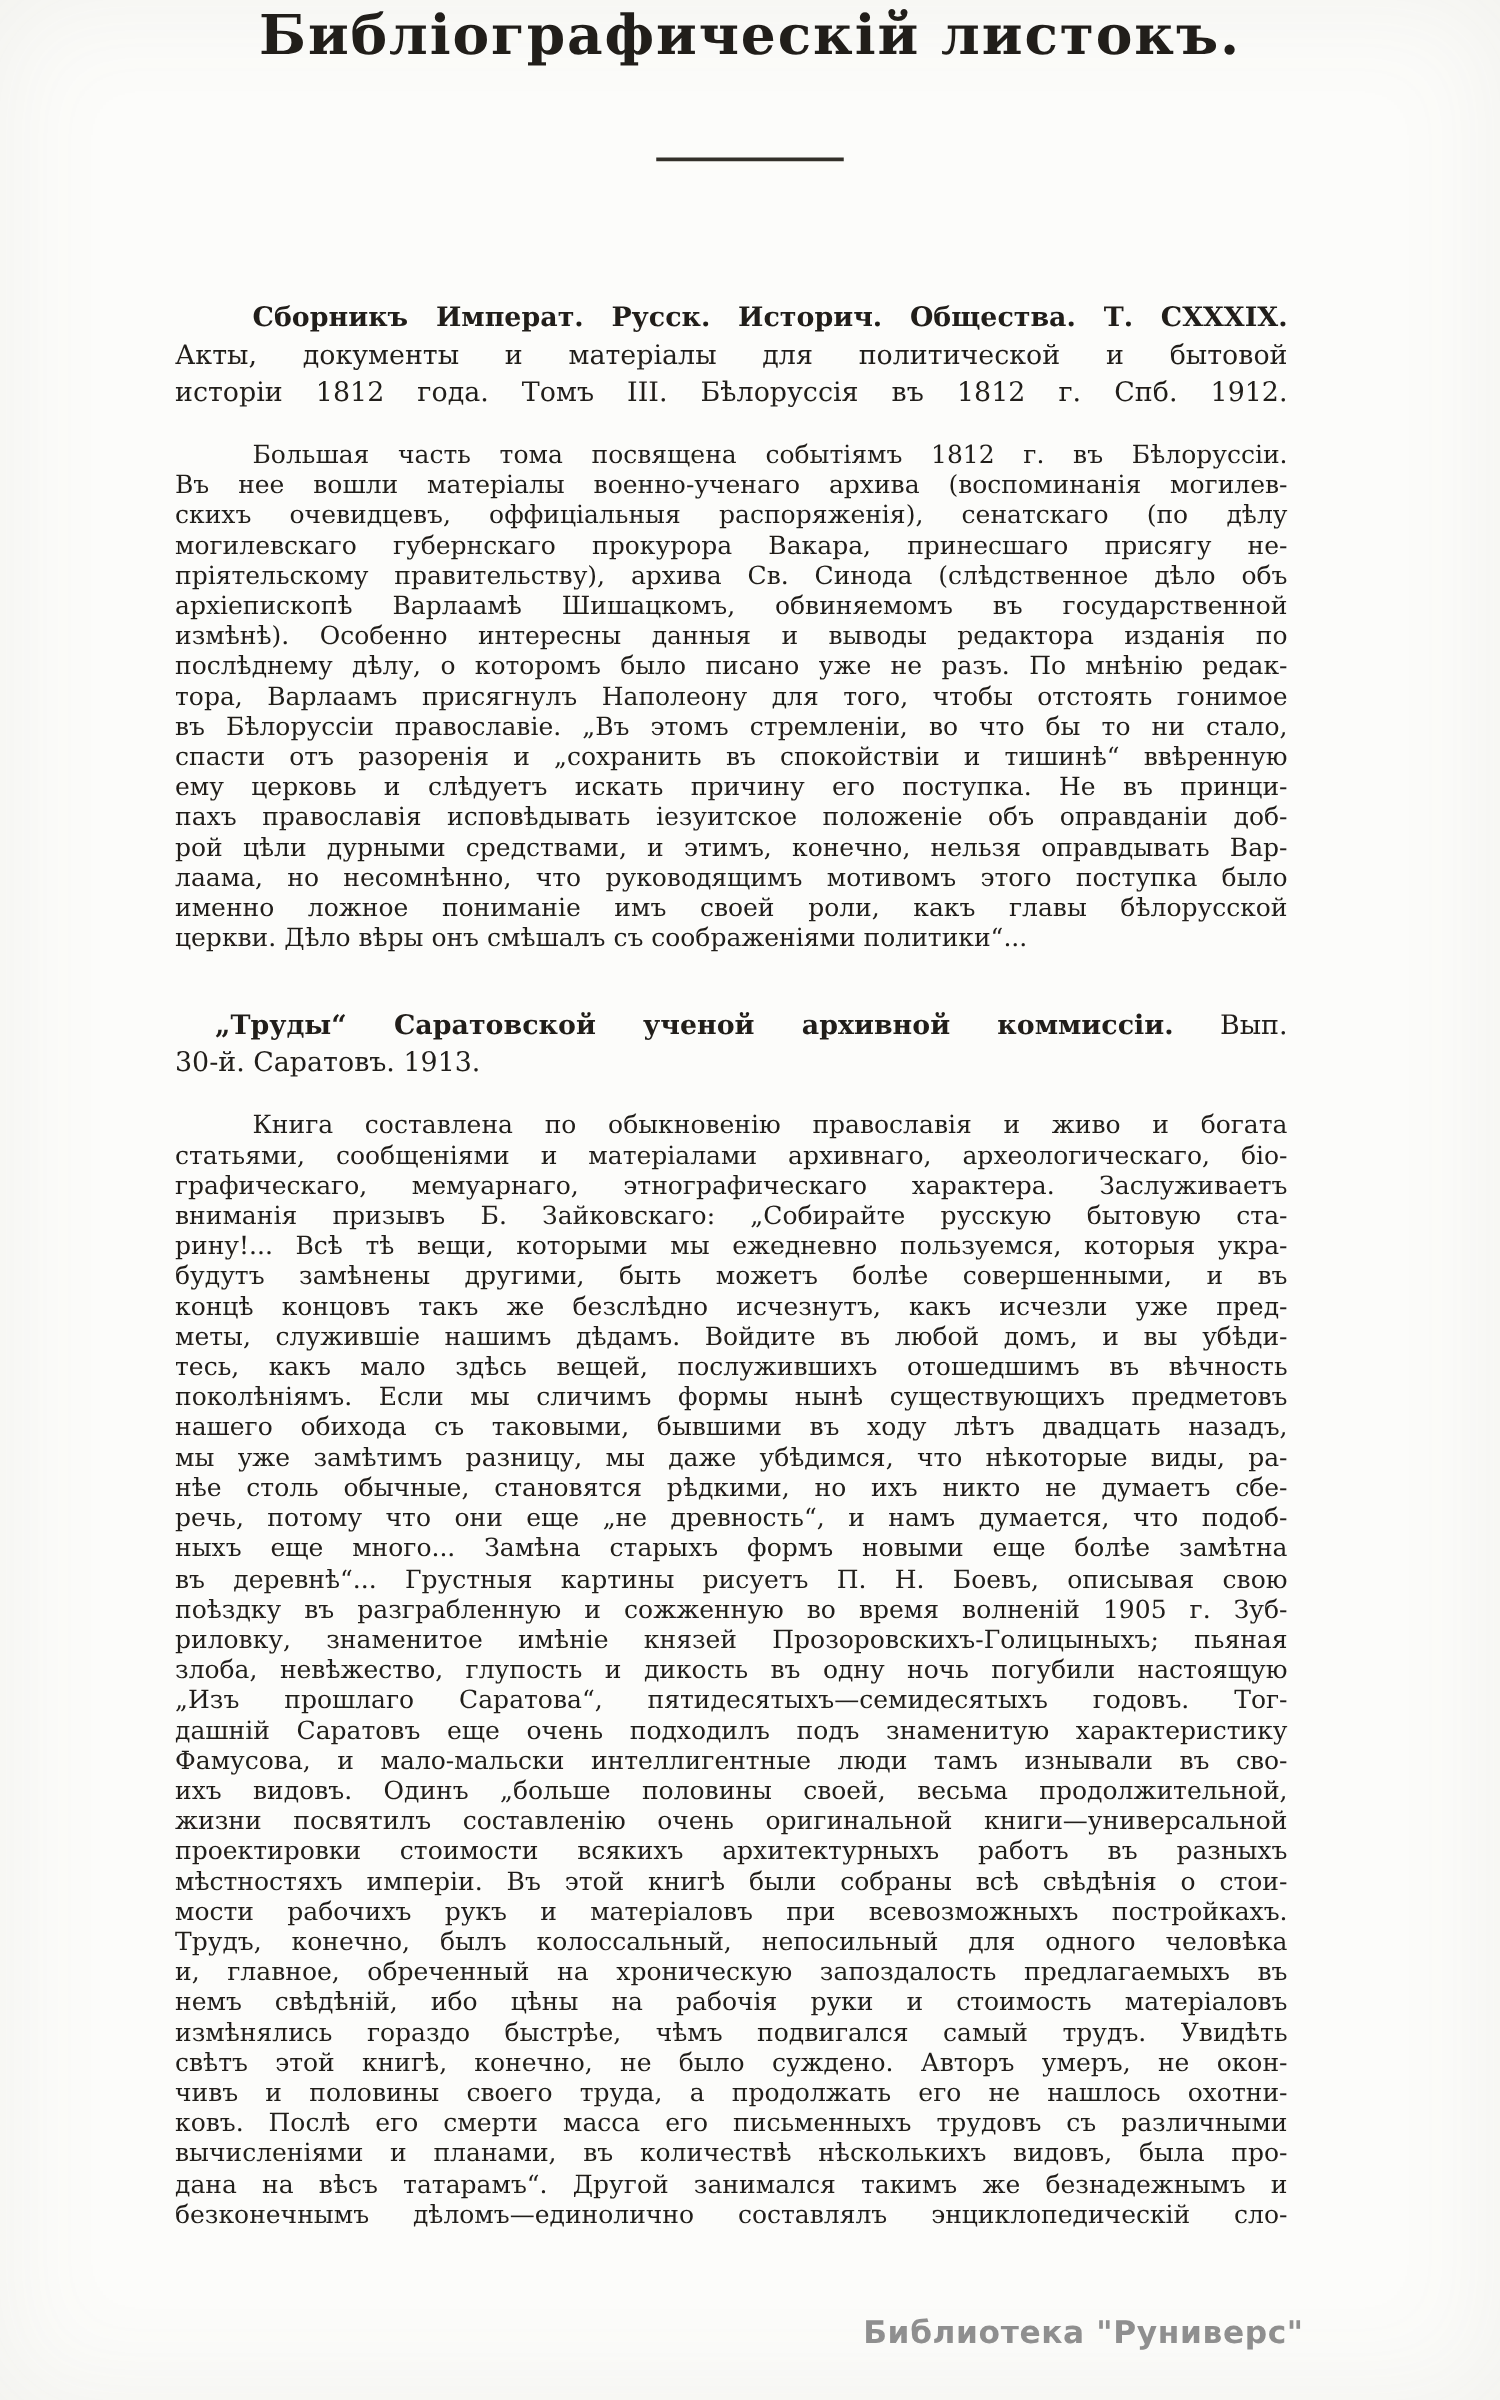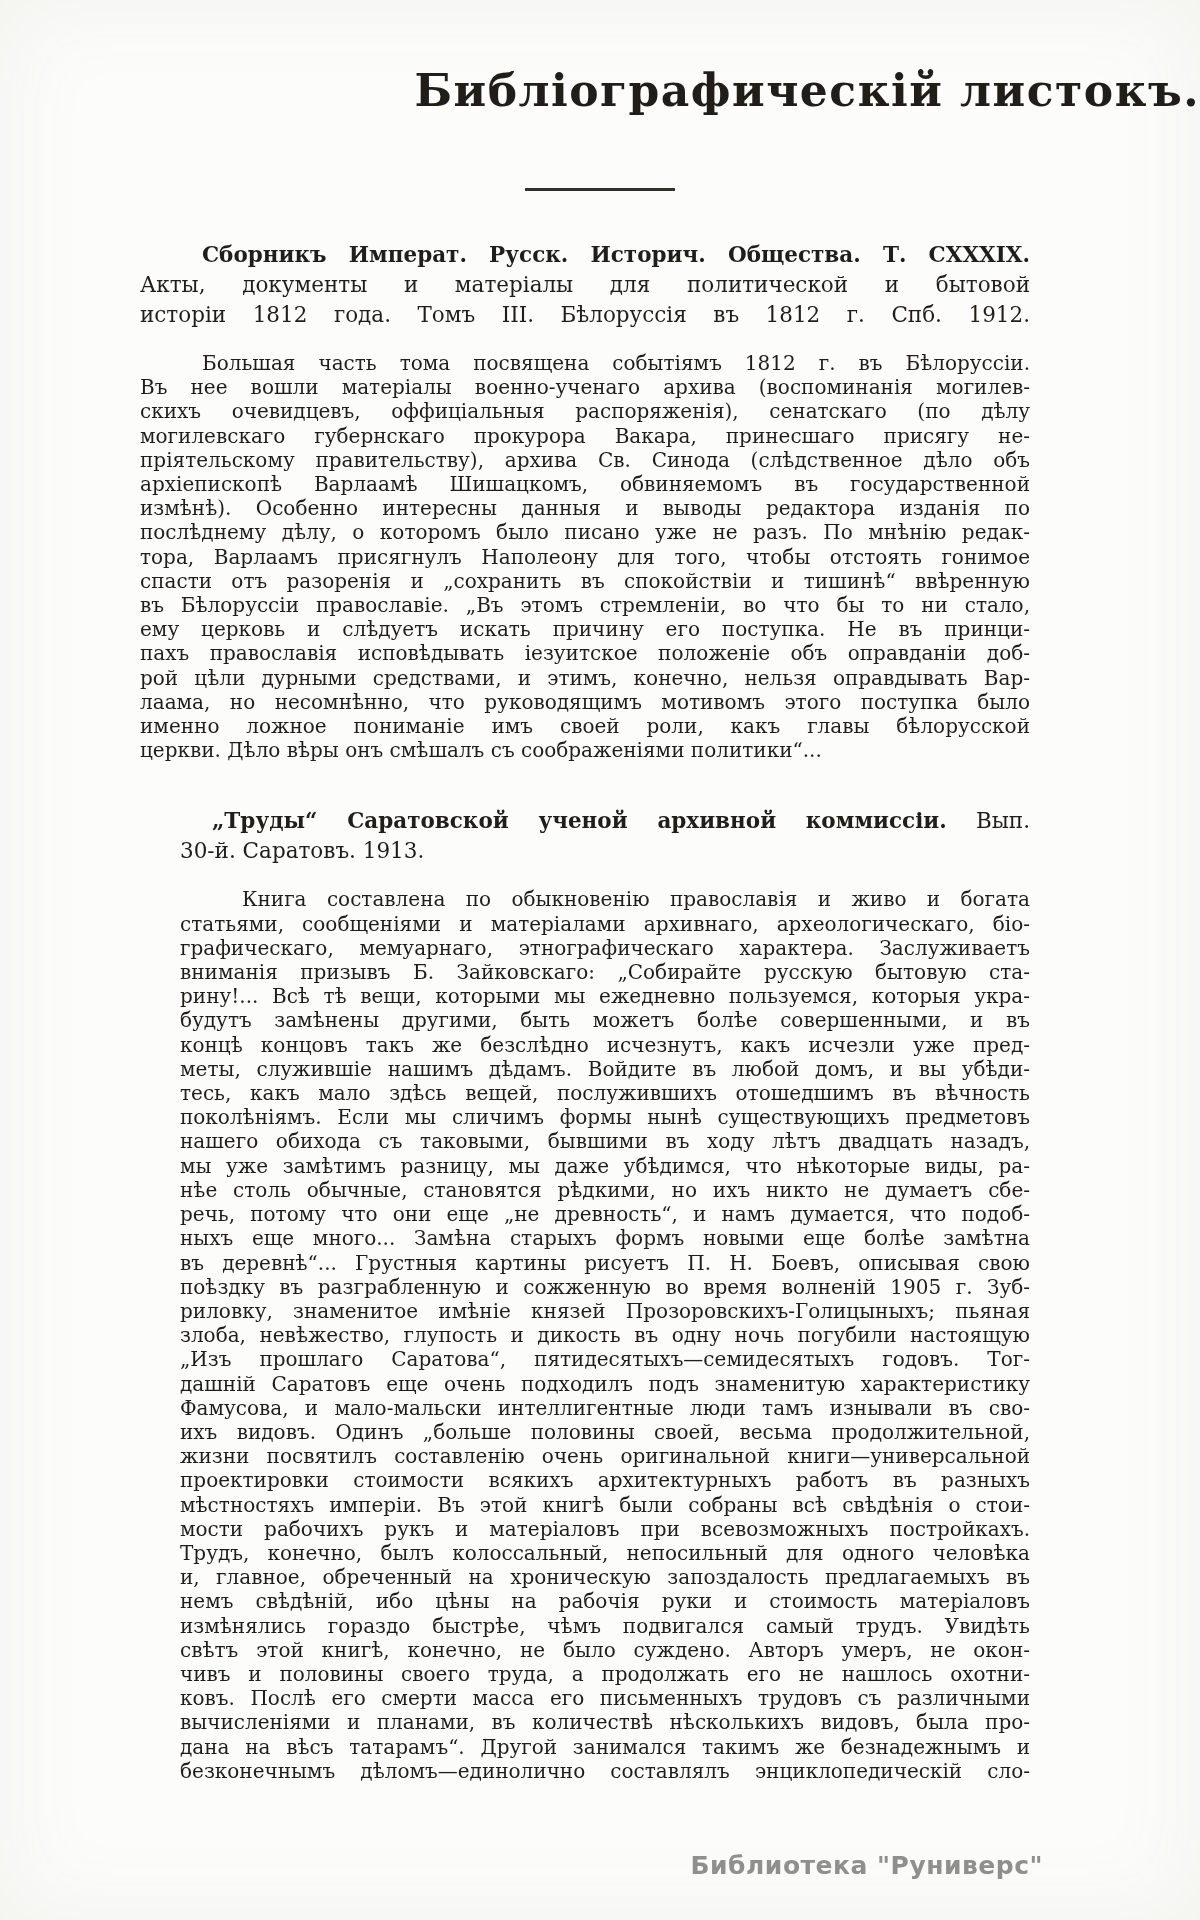--- a/index.html
+++ b/index.html
@@ -9,41 +9,40 @@
     height: 1920px;
     margin: 0 auto;
     background: #fcfcfa;
     font-family: "DejaVu Serif", serif;
     color: #211e1a;
     overflow: hidden;
     box-shadow: inset 0 0 90px rgba(120,110,95,0.08);
   }
   .title {
     margin: 0;
-    padding-top: 62px;
-    text-align: right;
+    text-align: center;
     font-size: 44px;
     line-height: 58px;
     font-weight: bold;
     letter-spacing: 1.5px;
     white-space: nowrap;
   }
   .rule {
     width: 150px;
     height: 0;
     border-top: 3px solid #33302a;
     margin: 68px auto 0 auto;
   }
   .content {
     position: absolute;
     left: 140px;
     top: 240px;
     width: 890px;
   }
-  .entry + .entry { margin-top: 44px; margin-left: 40px; }
+  .entry + .entry { margin-top: 44px; }
   .heading { margin-bottom: 21px; }
   .heading .line { font-size: 21.5px; line-height: 30px; }
   .body .line { font-size: 20px; line-height: 24.2px; }
   .line { text-align: left; }
   .line.just { text-align: justify; text-align-last: justify; }
   .indent { text-indent: 62px; }
   .indent-sm { text-indent: 32px; }
   .bold { font-weight: bold; }
   .watermark {
     position: absolute;
@@ -72,22 +71,22 @@
         <div class="body">
           <div class="line just indent"><span class="">Большая часть тома посвящена событіямъ 1812 г. въ Бѣлоруссіи.</span></div>
           <div class="line just"><span class="">Въ нее вошли матеріалы военно-ученаго архива (воспоминанія могилев-</span></div>
           <div class="line just"><span class="">скихъ очевидцевъ, оффиціальныя распоряженія), сенатскаго (по дѣлу</span></div>
           <div class="line just"><span class="">могилевскаго губернскаго прокурора Вакара, принесшаго присягу не-</span></div>
           <div class="line just"><span class="">пріятельскому правительству), архива Св. Синода (слѣдственное дѣло объ</span></div>
           <div class="line just"><span class="">архіепископѣ Варлаамѣ Шишацкомъ, обвиняемомъ въ государственной</span></div>
           <div class="line just"><span class="">измѣнѣ). Особенно интересны данныя и выводы редактора изданія по</span></div>
           <div class="line just"><span class="">послѣднему дѣлу, о которомъ было писано уже не разъ. По мнѣнію редак-</span></div>
           <div class="line just"><span class="">тора, Варлаамъ присягнулъ Наполеону для того, чтобы отстоять гонимое</span></div>
+          <div class="line just"><span class="">въ Бѣлоруссіи православіе. „Въ этомъ стремленіи, во что бы то ни стало,</span></div>
           <div class="line just"><span class="">спасти отъ разоренія и „сохранить въ спокойствіи и тишинѣ“ ввѣренную</span></div>
-          <div class="line just"><span class="">въ Бѣлоруссіи православіе. „Въ этомъ стремленіи, во что бы то ни стало,</span></div>
           <div class="line just"><span class="">ему церковь и слѣдуетъ искать причину его поступка. Не въ принци-</span></div>
           <div class="line just"><span class="">пахъ православія исповѣдывать іезуитское положеніе объ оправданіи доб-</span></div>
           <div class="line just"><span class="">рой цѣли дурными средствами, и этимъ, конечно, нельзя оправдывать Вар-</span></div>
           <div class="line just"><span class="">лаама, но несомнѣнно, что руководящимъ мотивомъ этого поступка было</span></div>
           <div class="line just"><span class="">именно ложное пониманіе имъ своей роли, какъ главы бѣлорусской</span></div>
           <div class="line"><span class="">церкви. Дѣло вѣры онъ смѣшалъ съ соображеніями политики“...</span></div>
         </div>
       </section>
       <section class="entry">
         <div class="heading">

